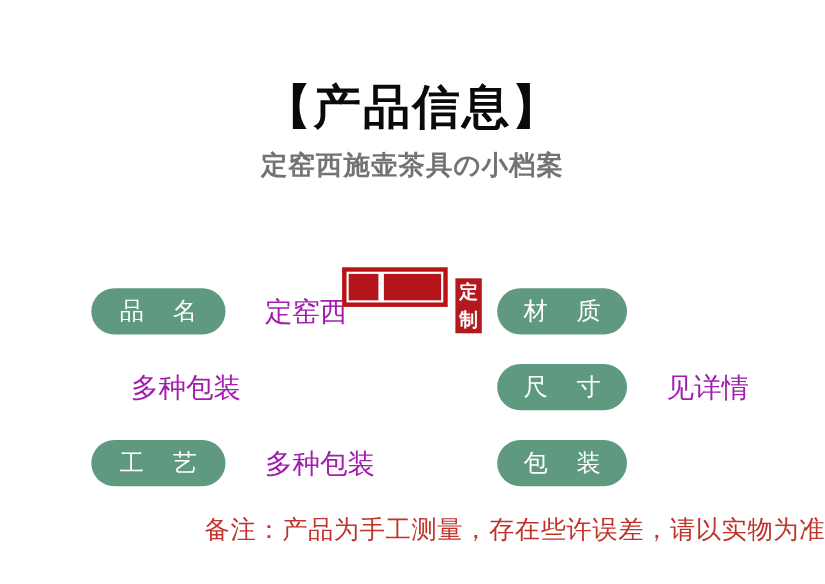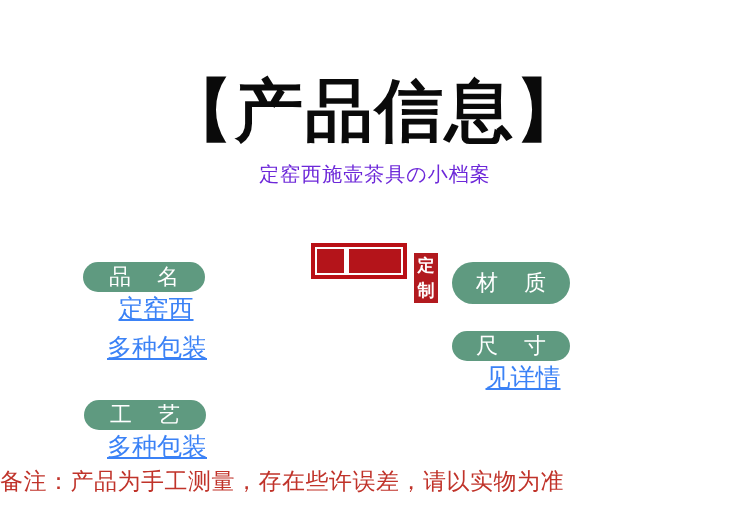--- a/index.html
+++ b/index.html
@@ -28,35 +28,35 @@
     top: 0;
     left: 0;
     width: 750px;
     text-align: center;
   }
 
   .page-title {
     margin: 0;
     padding-top: 76px;
     font-family: "Liberation Serif", "DejaVu Serif", serif;
-    font-size: 68px;
+    font-size: 43px;
     font-weight: 700;
     letter-spacing: 2px;
     color: #0a0a0a;
     line-height: 1.05;
   }
 
   .page-subtitle {
     margin: 0;
     padding-top: 16px;
     font-family: "DejaVu Sans", "Liberation Sans", sans-serif;
-    font-size: 20px;
-    font-weight: 400;
+    font-size: 24px;
+    font-weight: 700;
     letter-spacing: 1px;
-    color: #6d28d9;
+    color: #737373;
     line-height: 1.1;
   }
 
   
   .spec-grid {
     position: absolute;
     top: 243px;
     left: 0;
     width: 750px;
   }
@@ -65,21 +65,20 @@
     position: relative;
     height: 69px;
   }
 
   .spec-item {
     position: absolute;
     display: flex;
     align-items: center;
     height: 42px;
     top: 19px;
-    flex-direction: column;
   }
   .spec-item.left  { left: 83px; }
   .spec-item.right { left: 452px; text-align: center; }
 
   .spec-pill {
     display: flex;
     align-items: center;
     justify-content: center;
     height: 42px;
     border-radius: 21px;
@@ -89,26 +88,25 @@
     letter-spacing: 10px;
     text-indent: 10px;
     padding: 0 16px;
     box-sizing: border-box;
     white-space: nowrap;
   }
   .spec-item.left  .spec-pill { width: 122px; }
   .spec-item.right .spec-pill { width: 118px; }
 
   .spec-value {
-    margin-left: 24px;
+    margin-left: 36px;
     font-size: 25px;
-    color: #3b82f6;
+    color: #a21caf;
     white-space: nowrap;
     letter-spacing: 0px;
-    text-decoration: underline;
   }
 
   
   .redaction-box {
     position: absolute;
     left: 311px;
     top: 243px;
     width: 96px;
     height: 36px;
     box-sizing: border-box;
@@ -147,21 +145,21 @@
     font-weight: 700;
   }
   .custom-badge span { display: block; }
 
   
   .footer-note {
     position: absolute;
     left: 0;
     top: 466px;
     width: 750px;
-    text-align: left;
+    text-align: right;
     color: #c0332a;
     font-size: 23px;
     letter-spacing: 0.5px;
     white-space: nowrap;
   }
 </style>
 </head>
 <body>
 
 <div class="page">
@@ -192,20 +190,21 @@
         <div class="spec-value">见详情</div>
       </div>
     </div>
 
     <div class="spec-row">
       <div class="spec-item left">
         <div class="spec-pill">工 艺</div>
         <div class="spec-value">多种包装</div>
       </div>
       <div class="spec-item right">
+        <div class="spec-pill">包 装</div>
       </div>
     </div>
 
   </div>
 
   <div class="redaction-box">
     <div class="redaction-block block-a"></div>
     <div class="redaction-block block-b"></div>
   </div>
 

